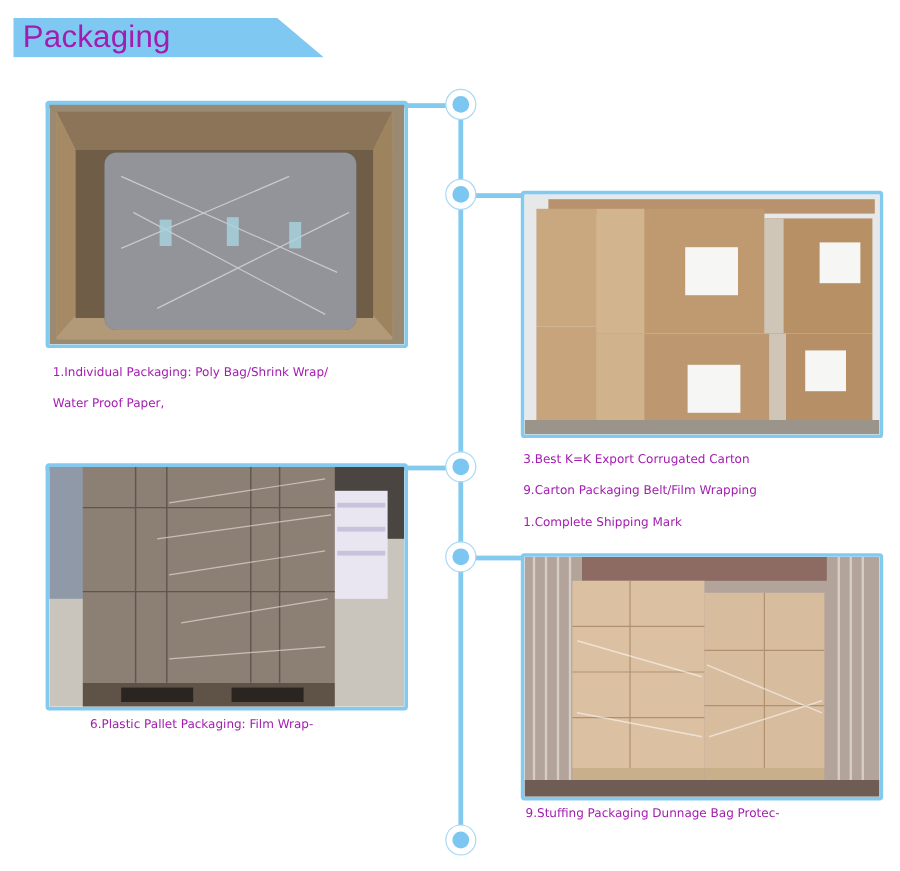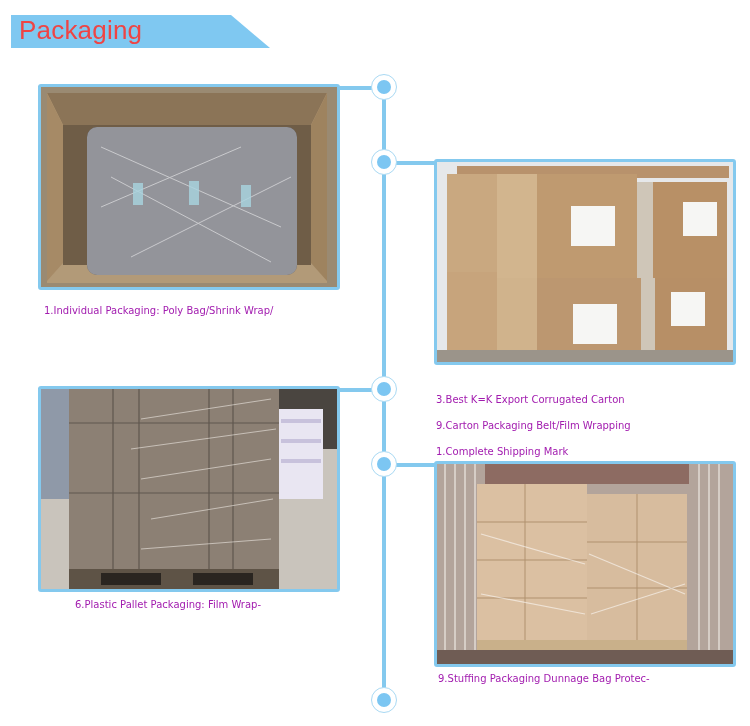--- a/index.html
+++ b/index.html
@@ -2,21 +2,21 @@
 <html><head>
 <meta charset="utf-8">
 <style>
   html, body { margin: 0; padding: 0; background: #ffffff; }
   body { width: 750px; height: 726px; position: relative; overflow: hidden;
          font-family: "DejaVu Sans", "Liberation Sans", sans-serif; color: #222; }
 
   .banner { position: absolute; left: 11px; top: 15px; width: 259px; height: 33px;
             background: #7fc8f1; clip-path: polygon(0 0, 220px 0, 259px 100%, 0 100%); }
   .banner-title { position: absolute; left: 19px; top: 13px; font-size: 26px; line-height: 34px;
-                  color: #ef4444; font-family: "Liberation Sans", sans-serif; letter-spacing: 0.2px; }
+                  color: #a21caf; font-family: "Liberation Sans", sans-serif; letter-spacing: 0.2px; }
 
   .timeline-line { position: absolute; left: 382px; top: 88px; width: 4px; height: 608px; background: #84c9ee; }
   .connector { position: absolute; height: 4px; background: #84c9ee; }
   .node { position: absolute; width: 26px; height: 26px; border-radius: 50%;
           background: #ffffff; border: 1px solid #a9d9f3; box-sizing: border-box; }
   .node::after { content: ""; position: absolute; left: 5px; top: 5px; width: 14px; height: 14px;
                  border-radius: 50%; background: #7cc6f2; }
 
   .photo { position: absolute; border: 3px solid #84c9ee; border-radius: 3px; box-sizing: border-box; overflow: hidden; }
   .photo svg { display: block; width: 100%; height: 100%; }
@@ -83,23 +83,24 @@
     <rect x="134" y="44" width="44" height="40" fill="#f6f6f4"></rect>
     <rect x="246" y="40" width="34" height="34" fill="#f6f6f4"></rect>
     <rect x="136" y="142" width="44" height="40" fill="#f6f6f4"></rect>
     <rect x="234" y="130" width="34" height="34" fill="#f6f6f4"></rect>
     <rect x="0" y="188" width="296" height="12" fill="#9b948a"></rect>
   </svg>
 </div>
 
 <div class="caption" style="left:44px; top:298px;">
   <div>1.Individual Packaging: Poly Bag/Shrink Wrap/</div>
+  <div>Water Proof Paper,</div>
 </div>
 
-<div class="caption" style="left:436px; top:371px;margin-top:16px;">
+<div class="caption" style="left:436px; top:371px;">
   <div>3.Best K=K Export Corrugated Carton</div>
   <div>9.Carton Packaging Belt/Film Wrapping</div>
   <div>1.Complete Shipping Mark</div>
 </div>
 
 <div class="photo" style="left:38px; top:386px; width:302px; height:206px;">
   <svg viewBox="0 0 296 200" preserveAspectRatio="none">
     <rect width="296" height="200" fill="#c9c4bc"></rect>
     <rect x="0" y="0" width="30" height="110" fill="#8f99a8"></rect>
     <rect x="236" y="0" width="60" height="60" fill="#4a4540"></rect>

